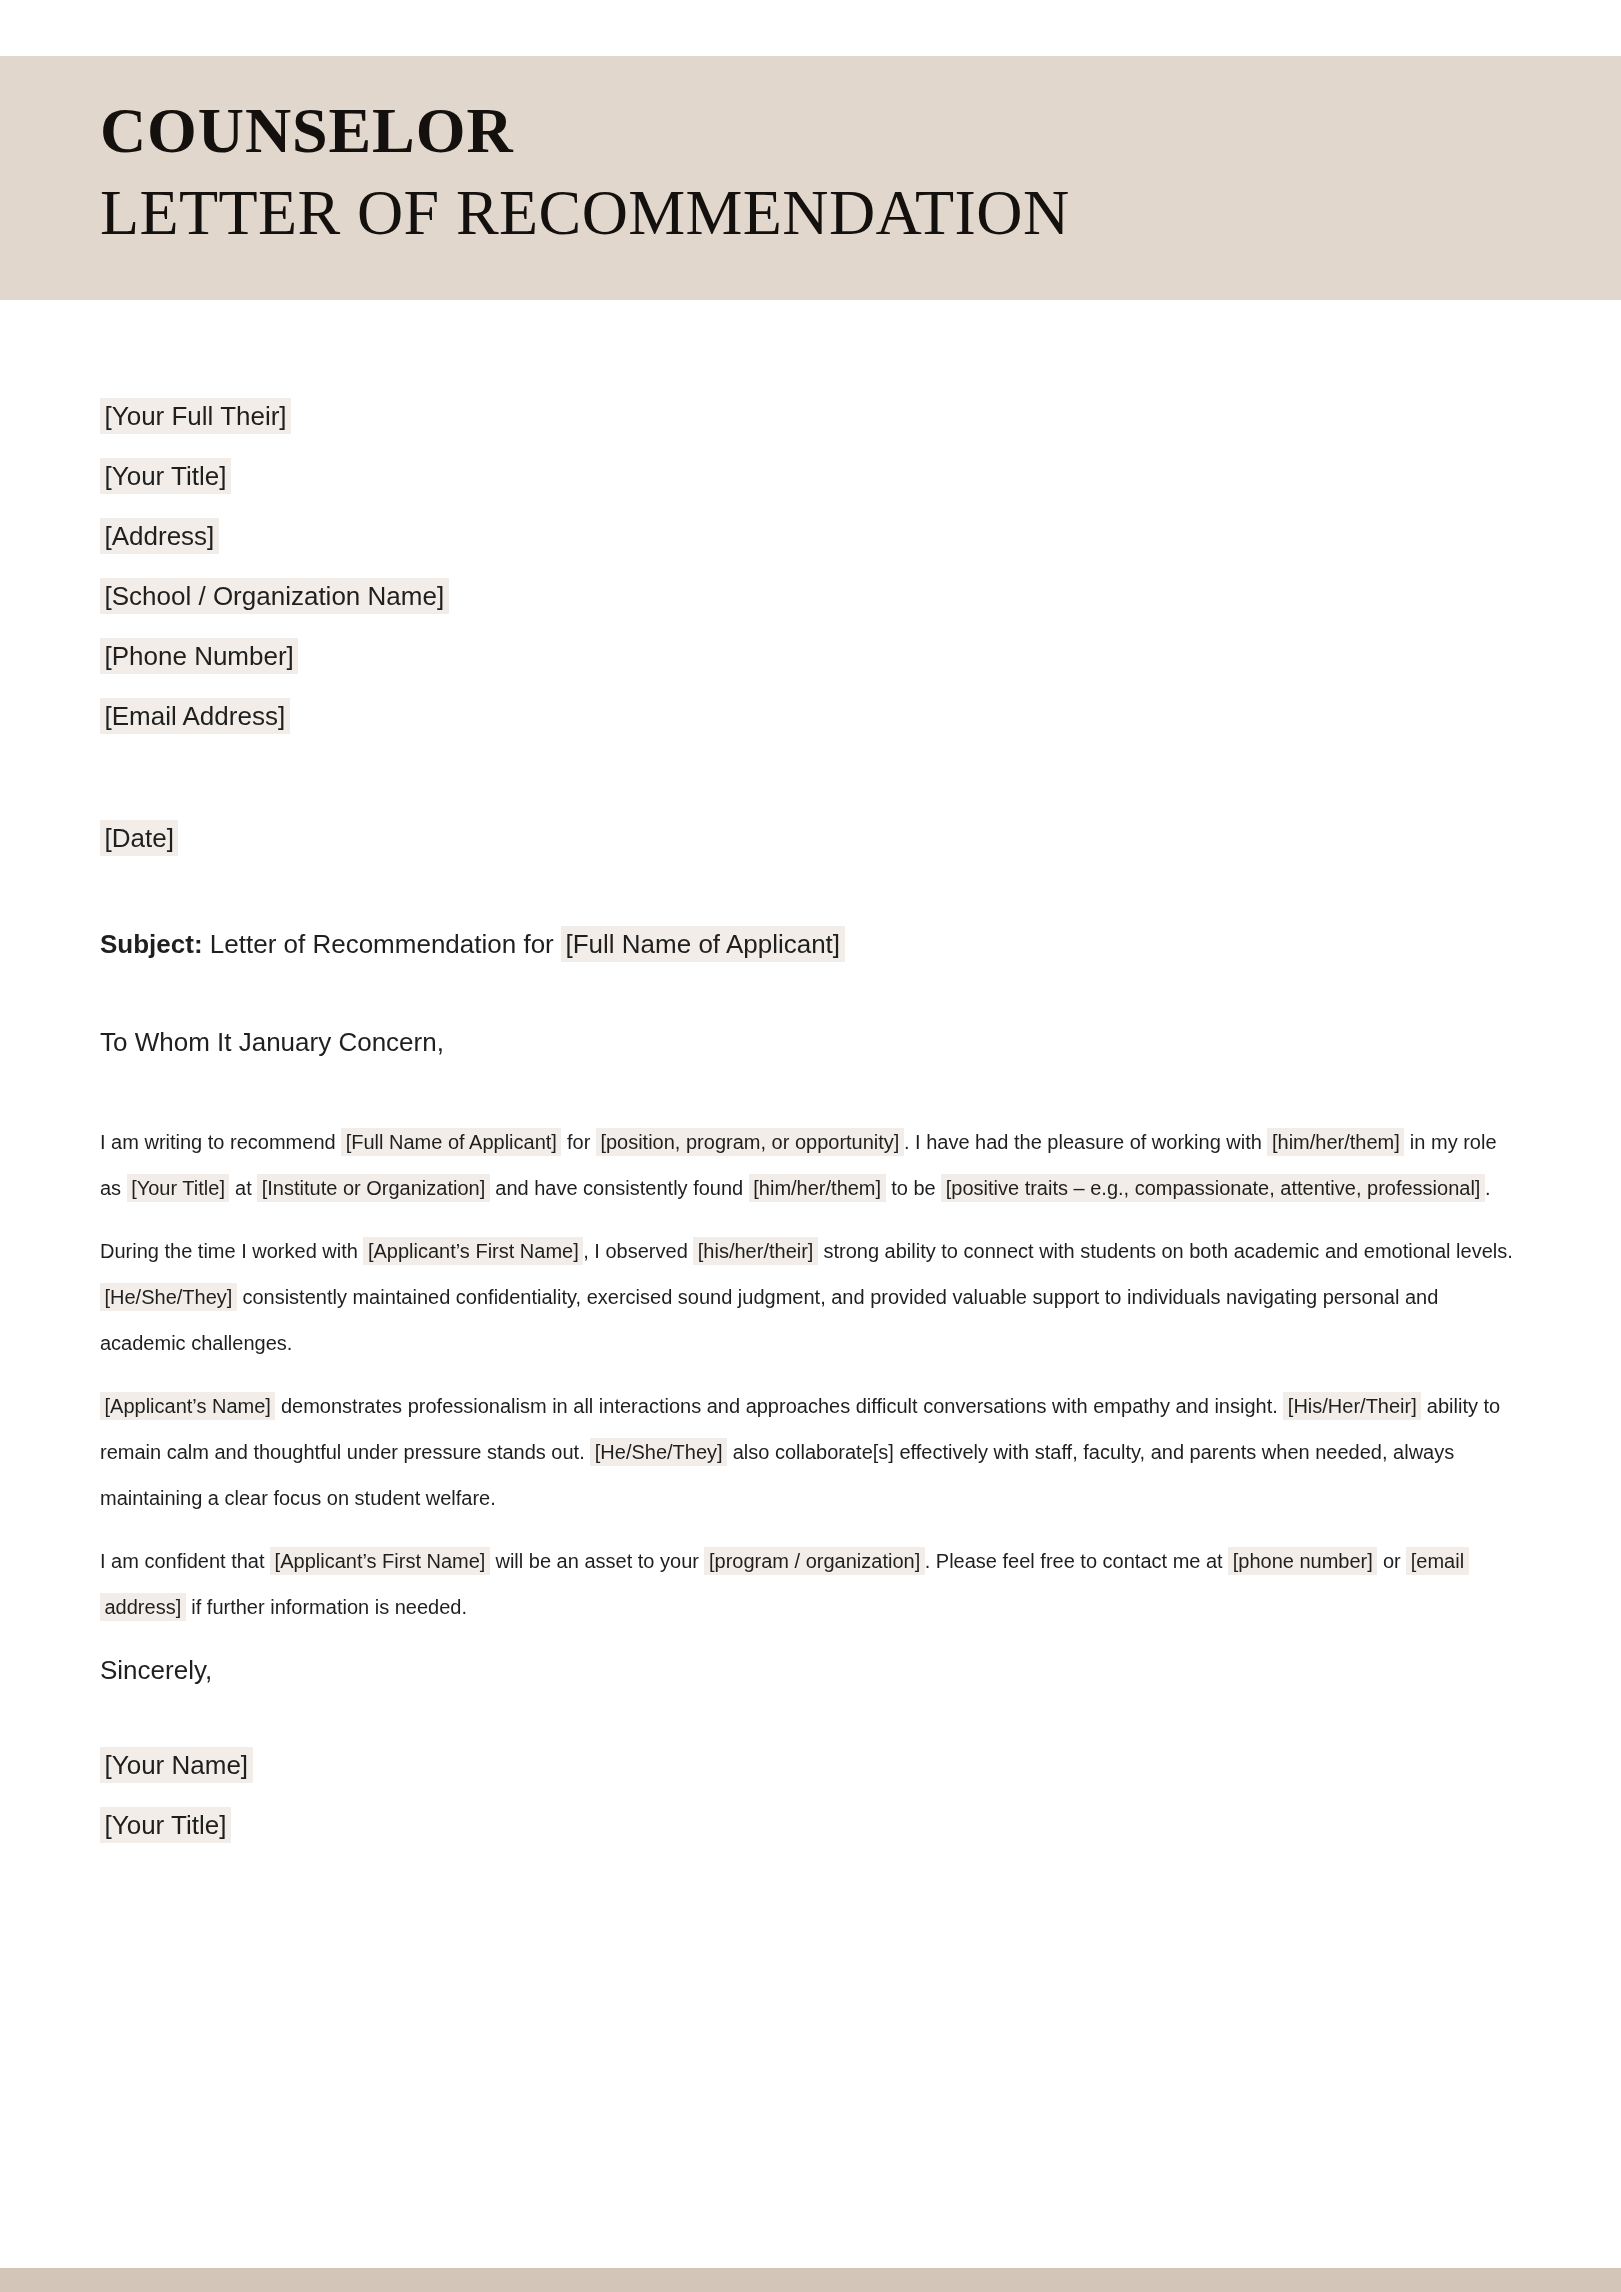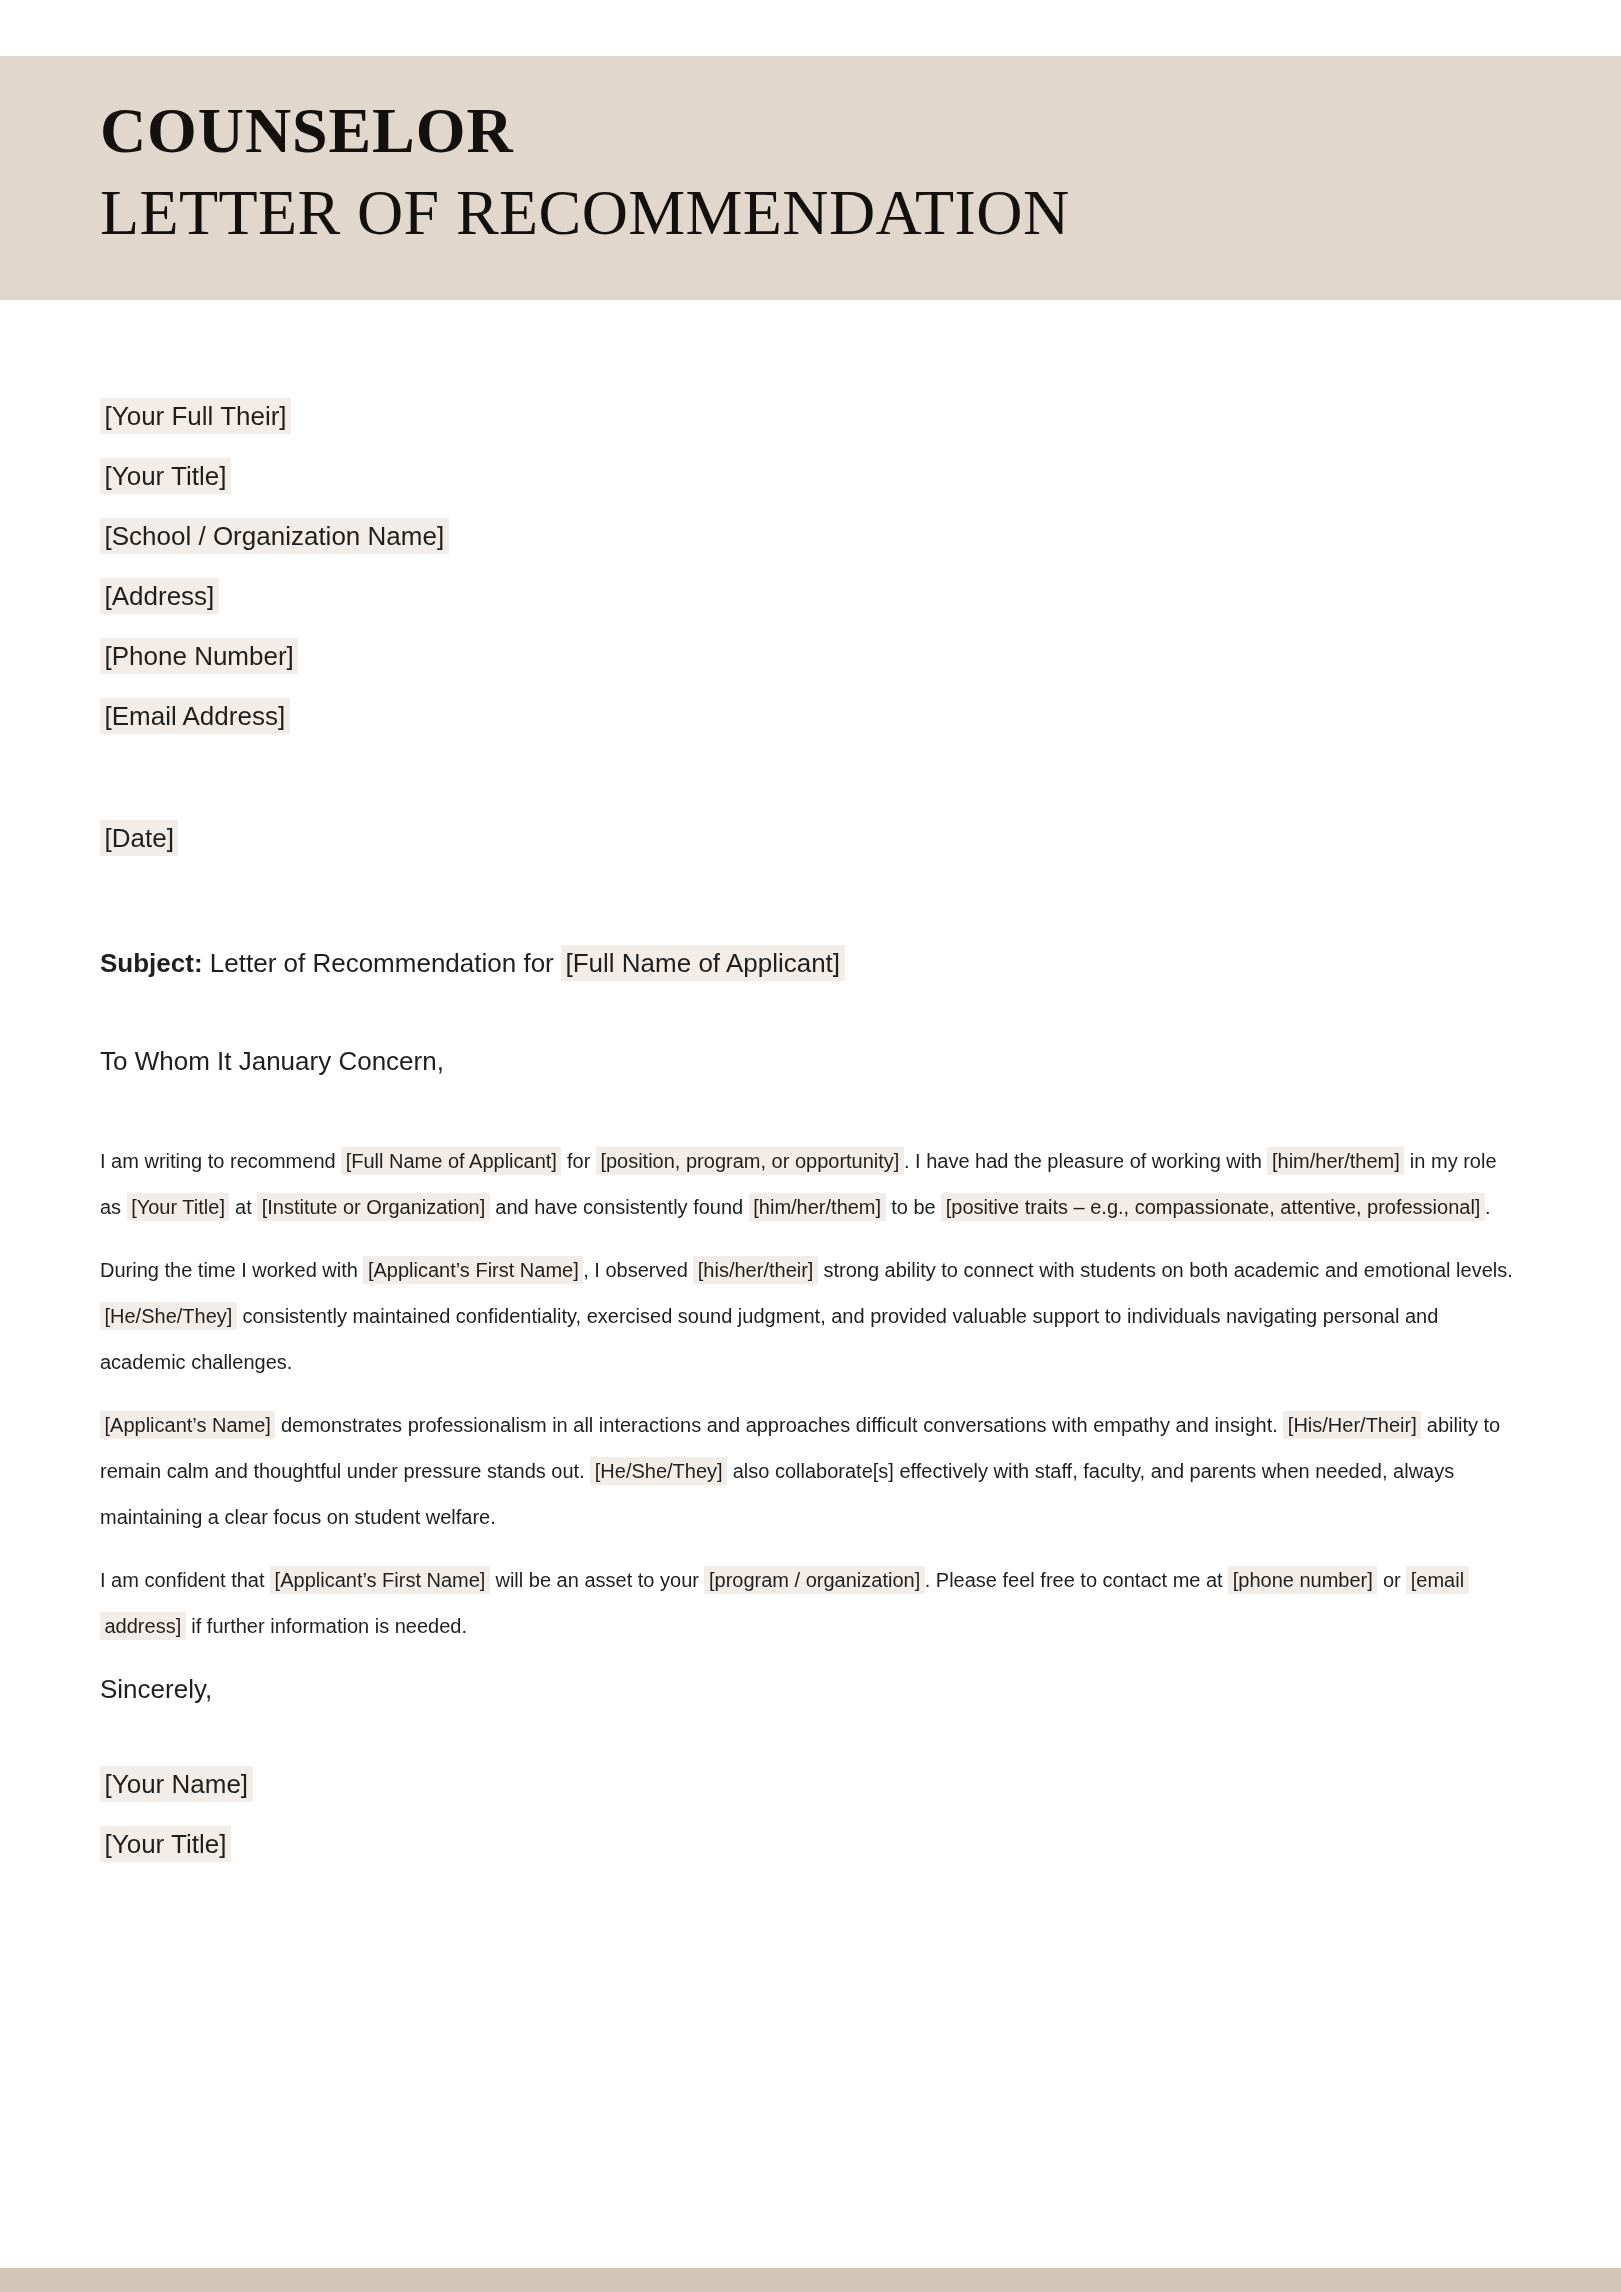--- a/index.html
+++ b/index.html
@@ -24,21 +24,21 @@
     color:#14100e; letter-spacing:0.4px;
   }
   .content { position:absolute; left:100px; top:300px; width:1419px; }
   .sender { margin-top:100px; }
   .pline { font-size:26px; line-height:32px; margin:0 0 28px 0; }
   .hl {
     background:#f2ede8; padding:2.7px 4.5px;
     box-decoration-break:clone; -webkit-box-decoration-break:clone;
   }
   .date-line { margin-top:90px; margin-bottom:0; }
-  .subject { margin:86px 0 0 0; font-size:26px; line-height:46px; }
+  .subject { margin:67px 0 0 0; font-size:26px; line-height:46px; }
   .b { font-weight:700; }
   .salutation { margin:52px 0 0 0; font-size:26px; line-height:46px; }
   .para { margin:17px 0 0 0; font-size:20px; line-height:46px; }
   .para.first { margin-top:54px; }
   .closing { margin:17px 0 0 0; font-size:26px; line-height:46px; }
   .signature { margin-top:56px; }
   .band-bottom {
     position:absolute; left:0; bottom:0; width:1622px; height:25px;
     background:#d3c6b9;
   }
@@ -49,22 +49,22 @@
 <header class="band-top">
   <div class="title1">COUNSELOR</div>
   <div class="title2">LETTER OF RECOMMENDATION</div>
 </header>
 
 <main class="content">
 
   <div class="sender">
     <div class="pline"><span class="hl">[Your Full Their]</span></div>
     <div class="pline"><span class="hl">[Your Title]</span></div>
+    <div class="pline"><span class="hl">[Address]</span></div>
     <div class="pline"><span class="hl">[School / Organization Name]</span></div>
-    <div class="pline"><span class="hl">[Address]</span></div>
     <div class="pline"><span class="hl">[Phone Number]</span></div>
     <div class="pline"><span class="hl">[Email Address]</span></div>
   </div>
 
   <div class="pline date-line"><span class="hl">[Date]</span></div>
 
   <p class="subject"><span class="b">Subject:</span><span> Letter of Recommendation for </span><span class="hl">[Full Name of Applicant]</span></p>
 
   <p class="salutation">To Whom It January Concern,</p>
 

